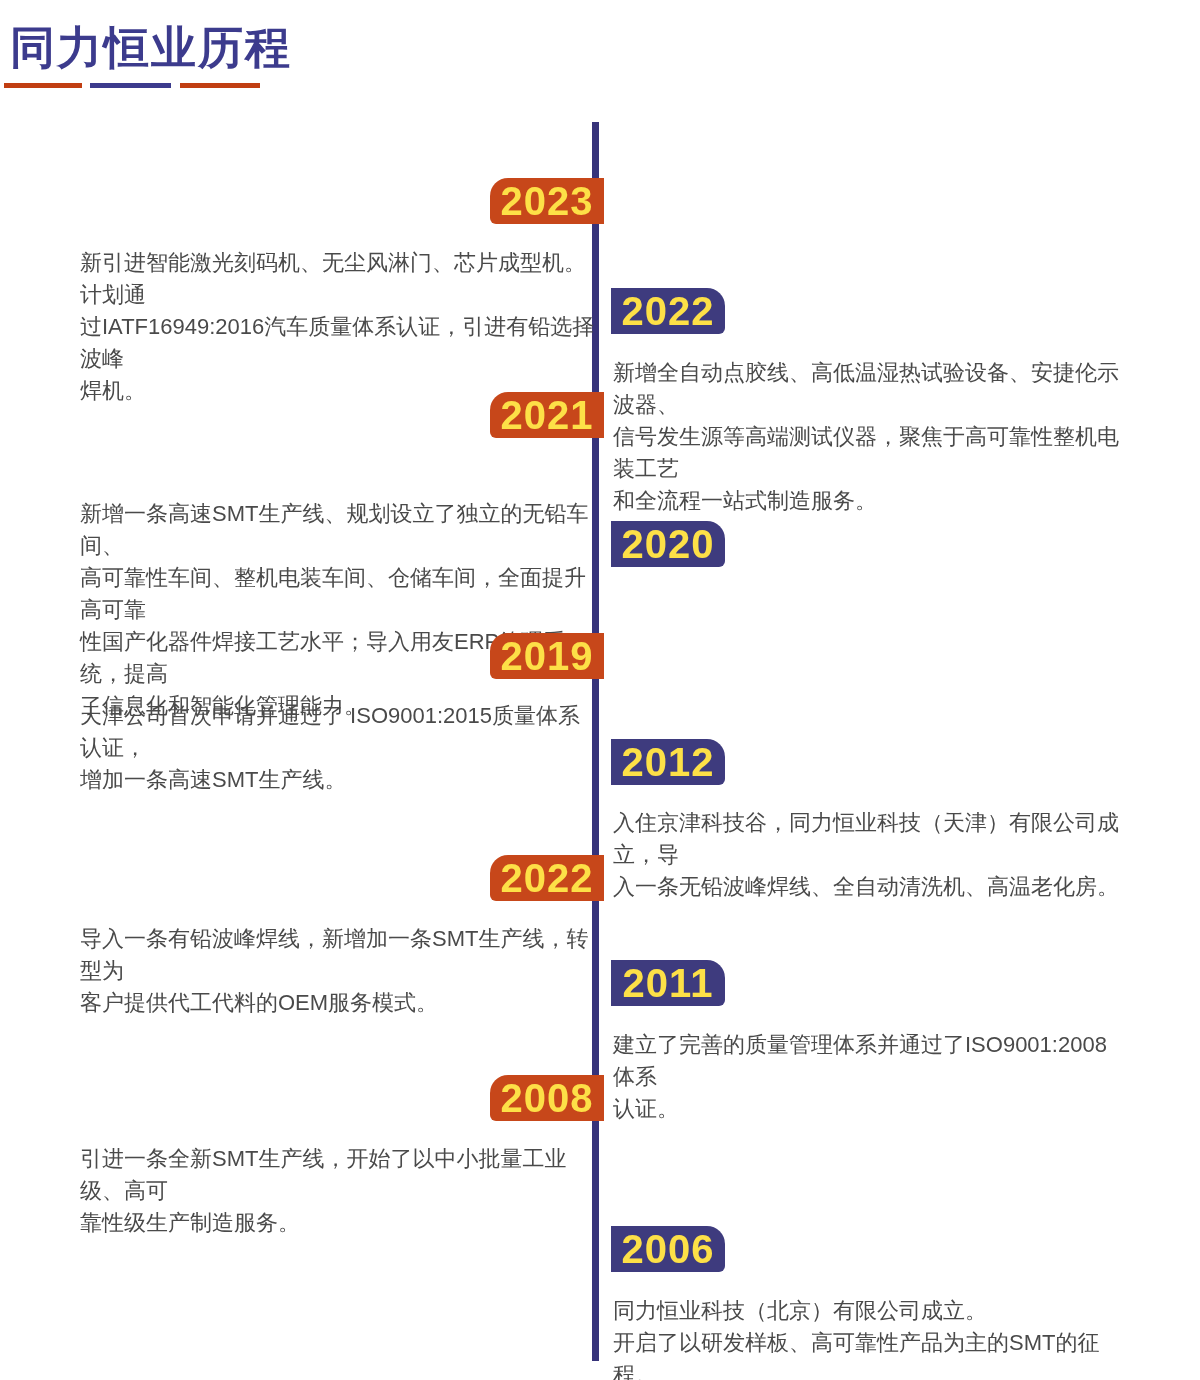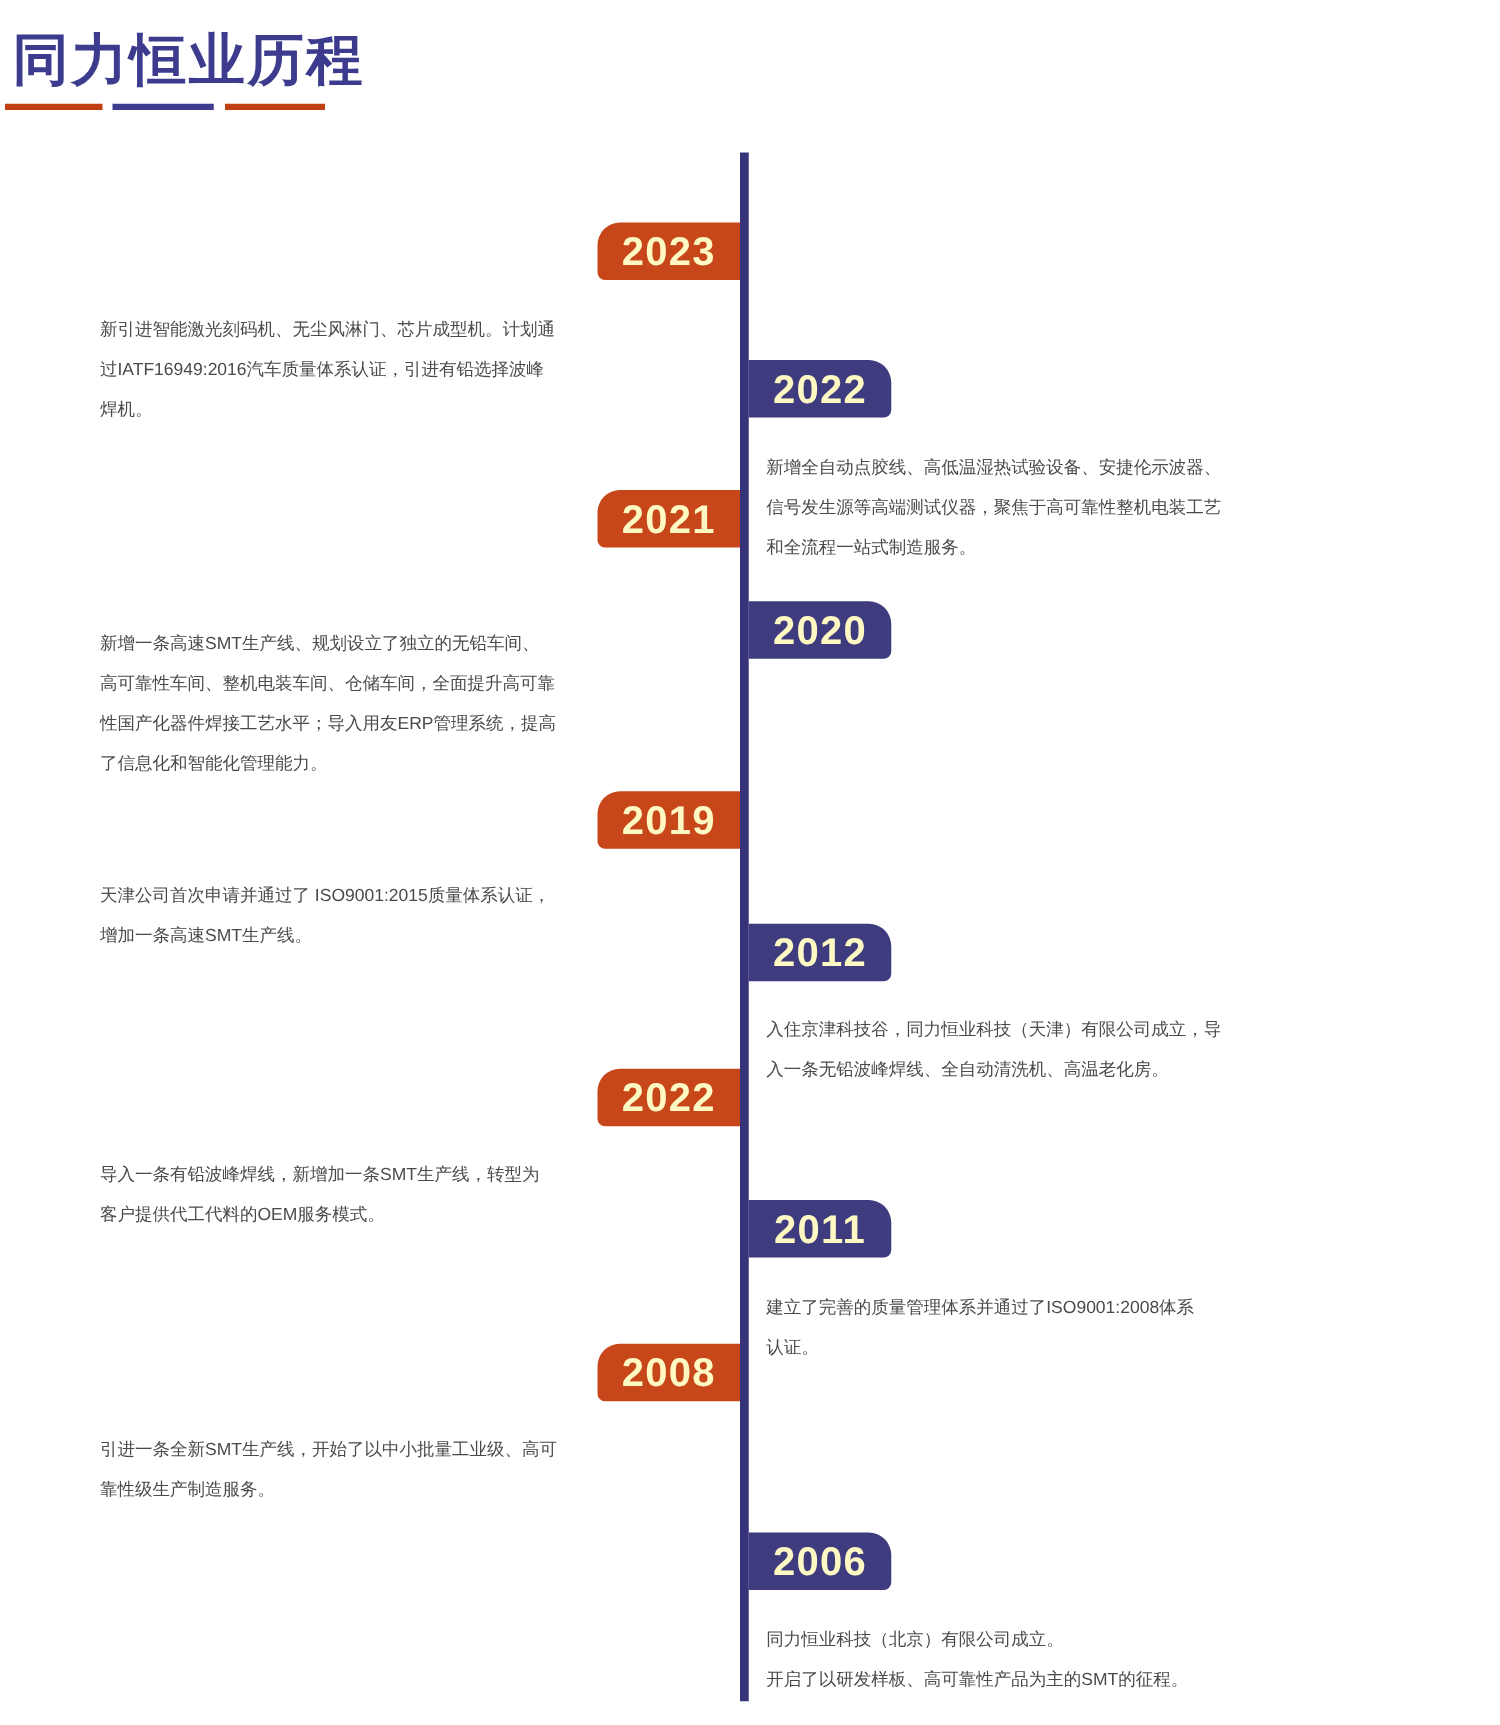--- a/index.html
+++ b/index.html
@@ -36,38 +36,39 @@
     width: 7px;
     height: 1239px;
     background: var(--axis, #37337A);
   }
   .badge {
     position: absolute;
     width: 114px;
     height: 46px;
     line-height: 46px;
     text-align: center;
-    color: #fef9c3;
-    font-size: 32px;
+    color: #fde047;
+    font-size: 40px;
     font-weight: bold;
     letter-spacing: 1px;
+    margin-left: 12px;
   }
   .badge.left {
     left: 478px;
     background: var(--orange, #C7471A);
     border-radius: 18px 0 0 6px;
   }
   .badge.right {
     left: 599px;
     background: var(--purple, #3E3B7E);
     border-radius: 0 18px 6px 0;
   }
   .desc {
     position: absolute;
-    font-size: 14px;
+    font-size: 22px;
     line-height: 32px;
     color: var(--textGray, #4A4A4A);
     white-space: pre-line;
   }
   .desc.left  { left: 80px;  width: 515px; }
   .desc.right { left: 613px; width: 510px; }
 </style>
 </head>
 <body>
 
@@ -89,21 +90,21 @@
   <div class="desc right" style="top:357px;">新增全自动点胶线、高低温湿热试验设备、安捷伦示波器、
 信号发生源等高端测试仪器，聚焦于高可靠性整机电装工艺
 和全流程一站式制造服务。</div>
 
   <div class="badge left" style="top:392px;">2021</div>
   <div class="desc left" style="top:458px;margin-top:40px;">新增一条高速SMT生产线、规划设立了独立的无铅车间、
 高可靠性车间、整机电装车间、仓储车间，全面提升高可靠
 性国产化器件焊接工艺水平；导入用友ERP管理系统，提高
 了信息化和智能化管理能力。</div>
 
-  <div class="badge right" style="top:481px;">2020</div>
+  <div class="badge right" style="top:521px;">2020</div>
 
   <div class="badge left" style="top:633px;">2019</div>
   <div class="desc left" style="top:700px;">天津公司首次申请并通过了 ISO9001:2015质量体系认证，
 增加一条高速SMT生产线。</div>
 
   <div class="badge right" style="top:739px;">2012</div>
   <div class="desc right" style="top:807px;">入住京津科技谷，同力恒业科技（天津）有限公司成立，导
 入一条无铅波峰焊线、全自动清洗机、高温老化房。</div>
 
   <div class="badge left" style="top:855px;">2022</div>

